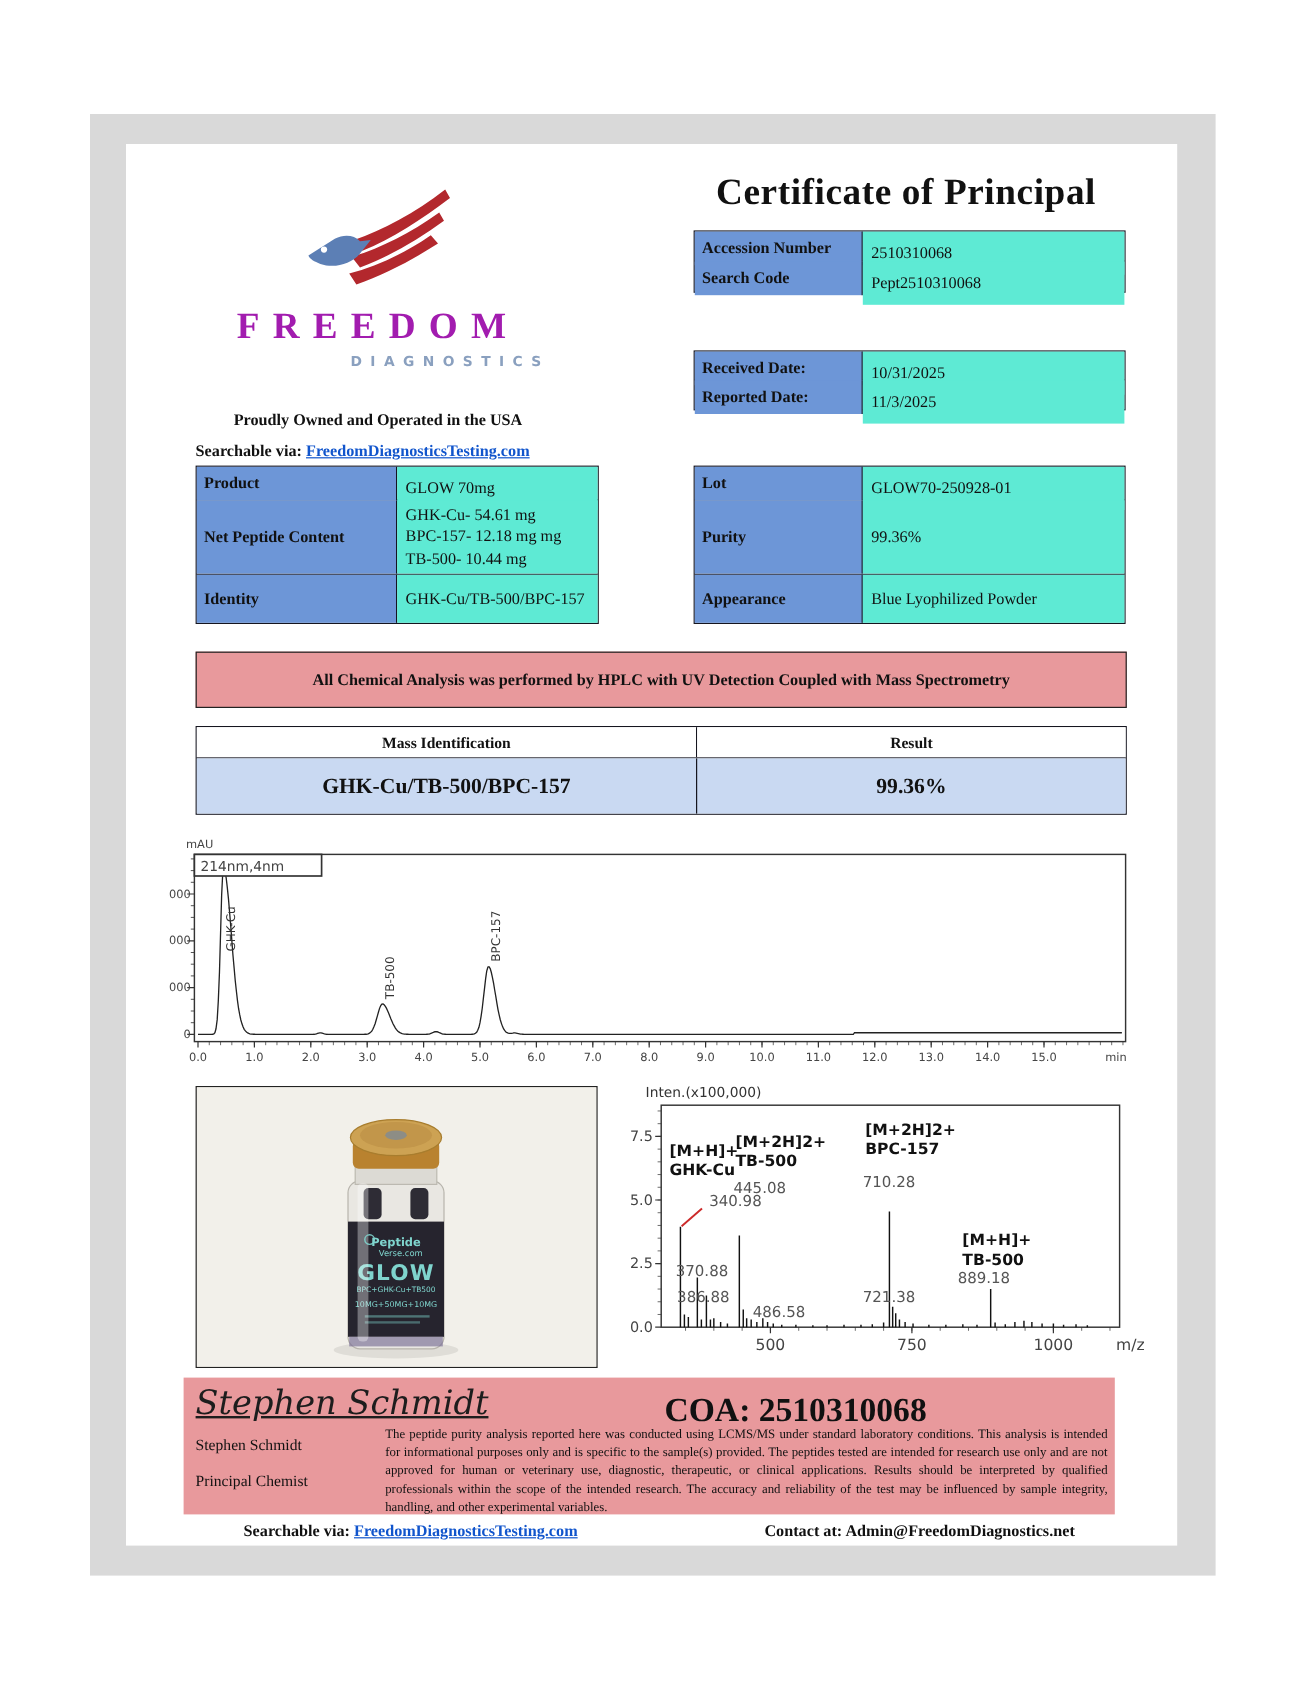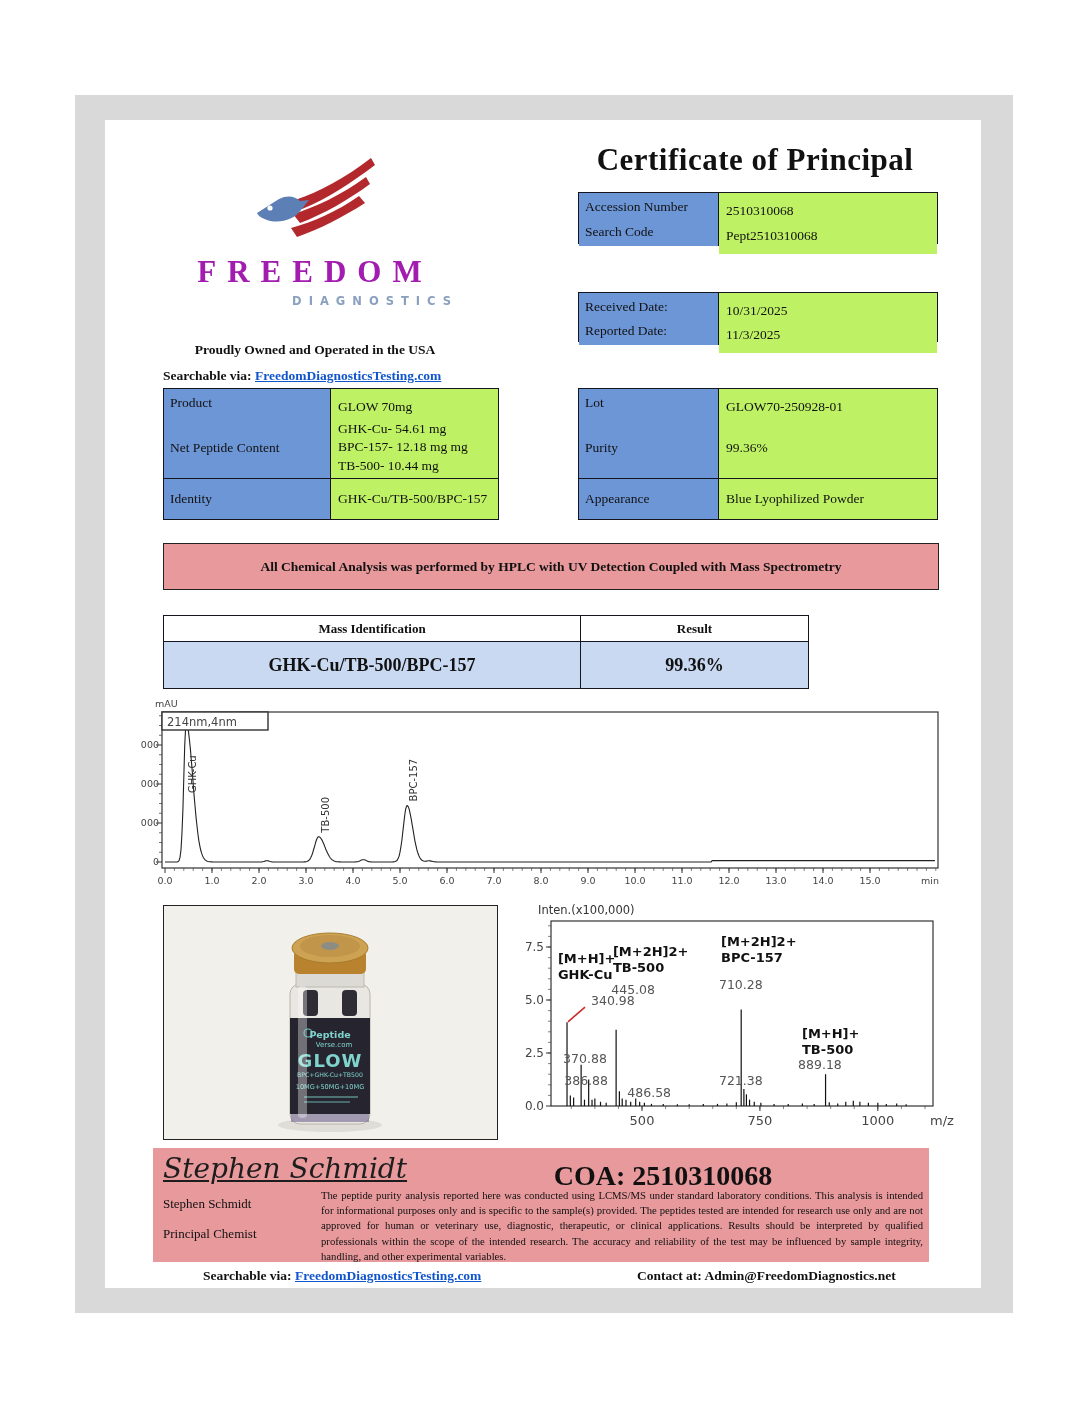--- a/index.html
+++ b/index.html
@@ -22,43 +22,43 @@
   .link{color:#1155cc;text-decoration:underline;cursor:pointer}
 
   
   .doc-title{left:455px;top:22px;width:390px;text-align:center;
     font-size:31px;font-weight:bold;letter-spacing:.5px}
 
   
   .tbl{border:1px solid #15151f;box-sizing:border-box}
   .tbl .trow{display:flex;border-bottom:1px solid #15151f;box-sizing:border-box}
   .tbl .trow:last-child{border-bottom:none}
-  .tbl .lc{background:#6d96d7;font-weight:normal;border-right:1px solid #15151f;
+  .tbl .lc{background:#6d96d7;font-weight:bold;border-right:1px solid #15151f;
     padding:14px 6px;box-sizing:border-box;display:flex;align-items:center;font-size:13.5px}
-  .tbl .vc{background:#bef264;padding:18px 7px;box-sizing:border-box;
+  .tbl .vc{background:#5eead4;padding:18px 7px;box-sizing:border-box;
     display:flex;align-items:center;font-size:13.5px;flex:1;overflow-wrap:anywhere}
   .multiline{white-space:pre-line;line-height:1.35}
 
   .info-table{left:473px;top:72px;width:360px}
   .info-table .lc{width:140px}
   .info-table .trow{height:25px}
   .date-table{left:473px;top:172px;width:360px}
   .date-table .lc{width:140px}
   .date-table .trow{height:24px}
   .product-table{left:58px;top:268px;width:336px}
   .product-table .lc{width:167px}
   .lot-table{left:473px;top:268px;width:360px}
   .lot-table .lc{width:140px}
   .r1{height:28px}.r2{height:62px}.r3{height:40px}
 
   .banner{left:58px;top:423px;width:776px;height:47px;background:#e8999c;
     border:1px solid #222;box-sizing:border-box;display:flex;align-items:center;
     justify-content:center;font-weight:bold;font-size:13.5px;text-align:center}
 
-  .mass-table{left:58px;top:495px;width:646px}
+  .mass-table{left:58px;top:485px;width:776px}
   .mass-table .hrow{display:flex;border-bottom:1px solid #15151f;height:25px}
   .mass-table .hcell{font-weight:bold;font-size:13px;display:flex;align-items:center;
     justify-content:center;box-sizing:border-box;background:#fff}
   .mass-table .drow{display:flex;height:46px;background:#c9d9f2}
   .mass-table .dcell{font-weight:bold;font-size:18px;display:flex;align-items:center;
     justify-content:center;box-sizing:border-box}
   .col-l{width:417px;border-right:1px solid #15151f}
   .col-r{flex:1}
 
   .chrom{left:35px;top:573px}

